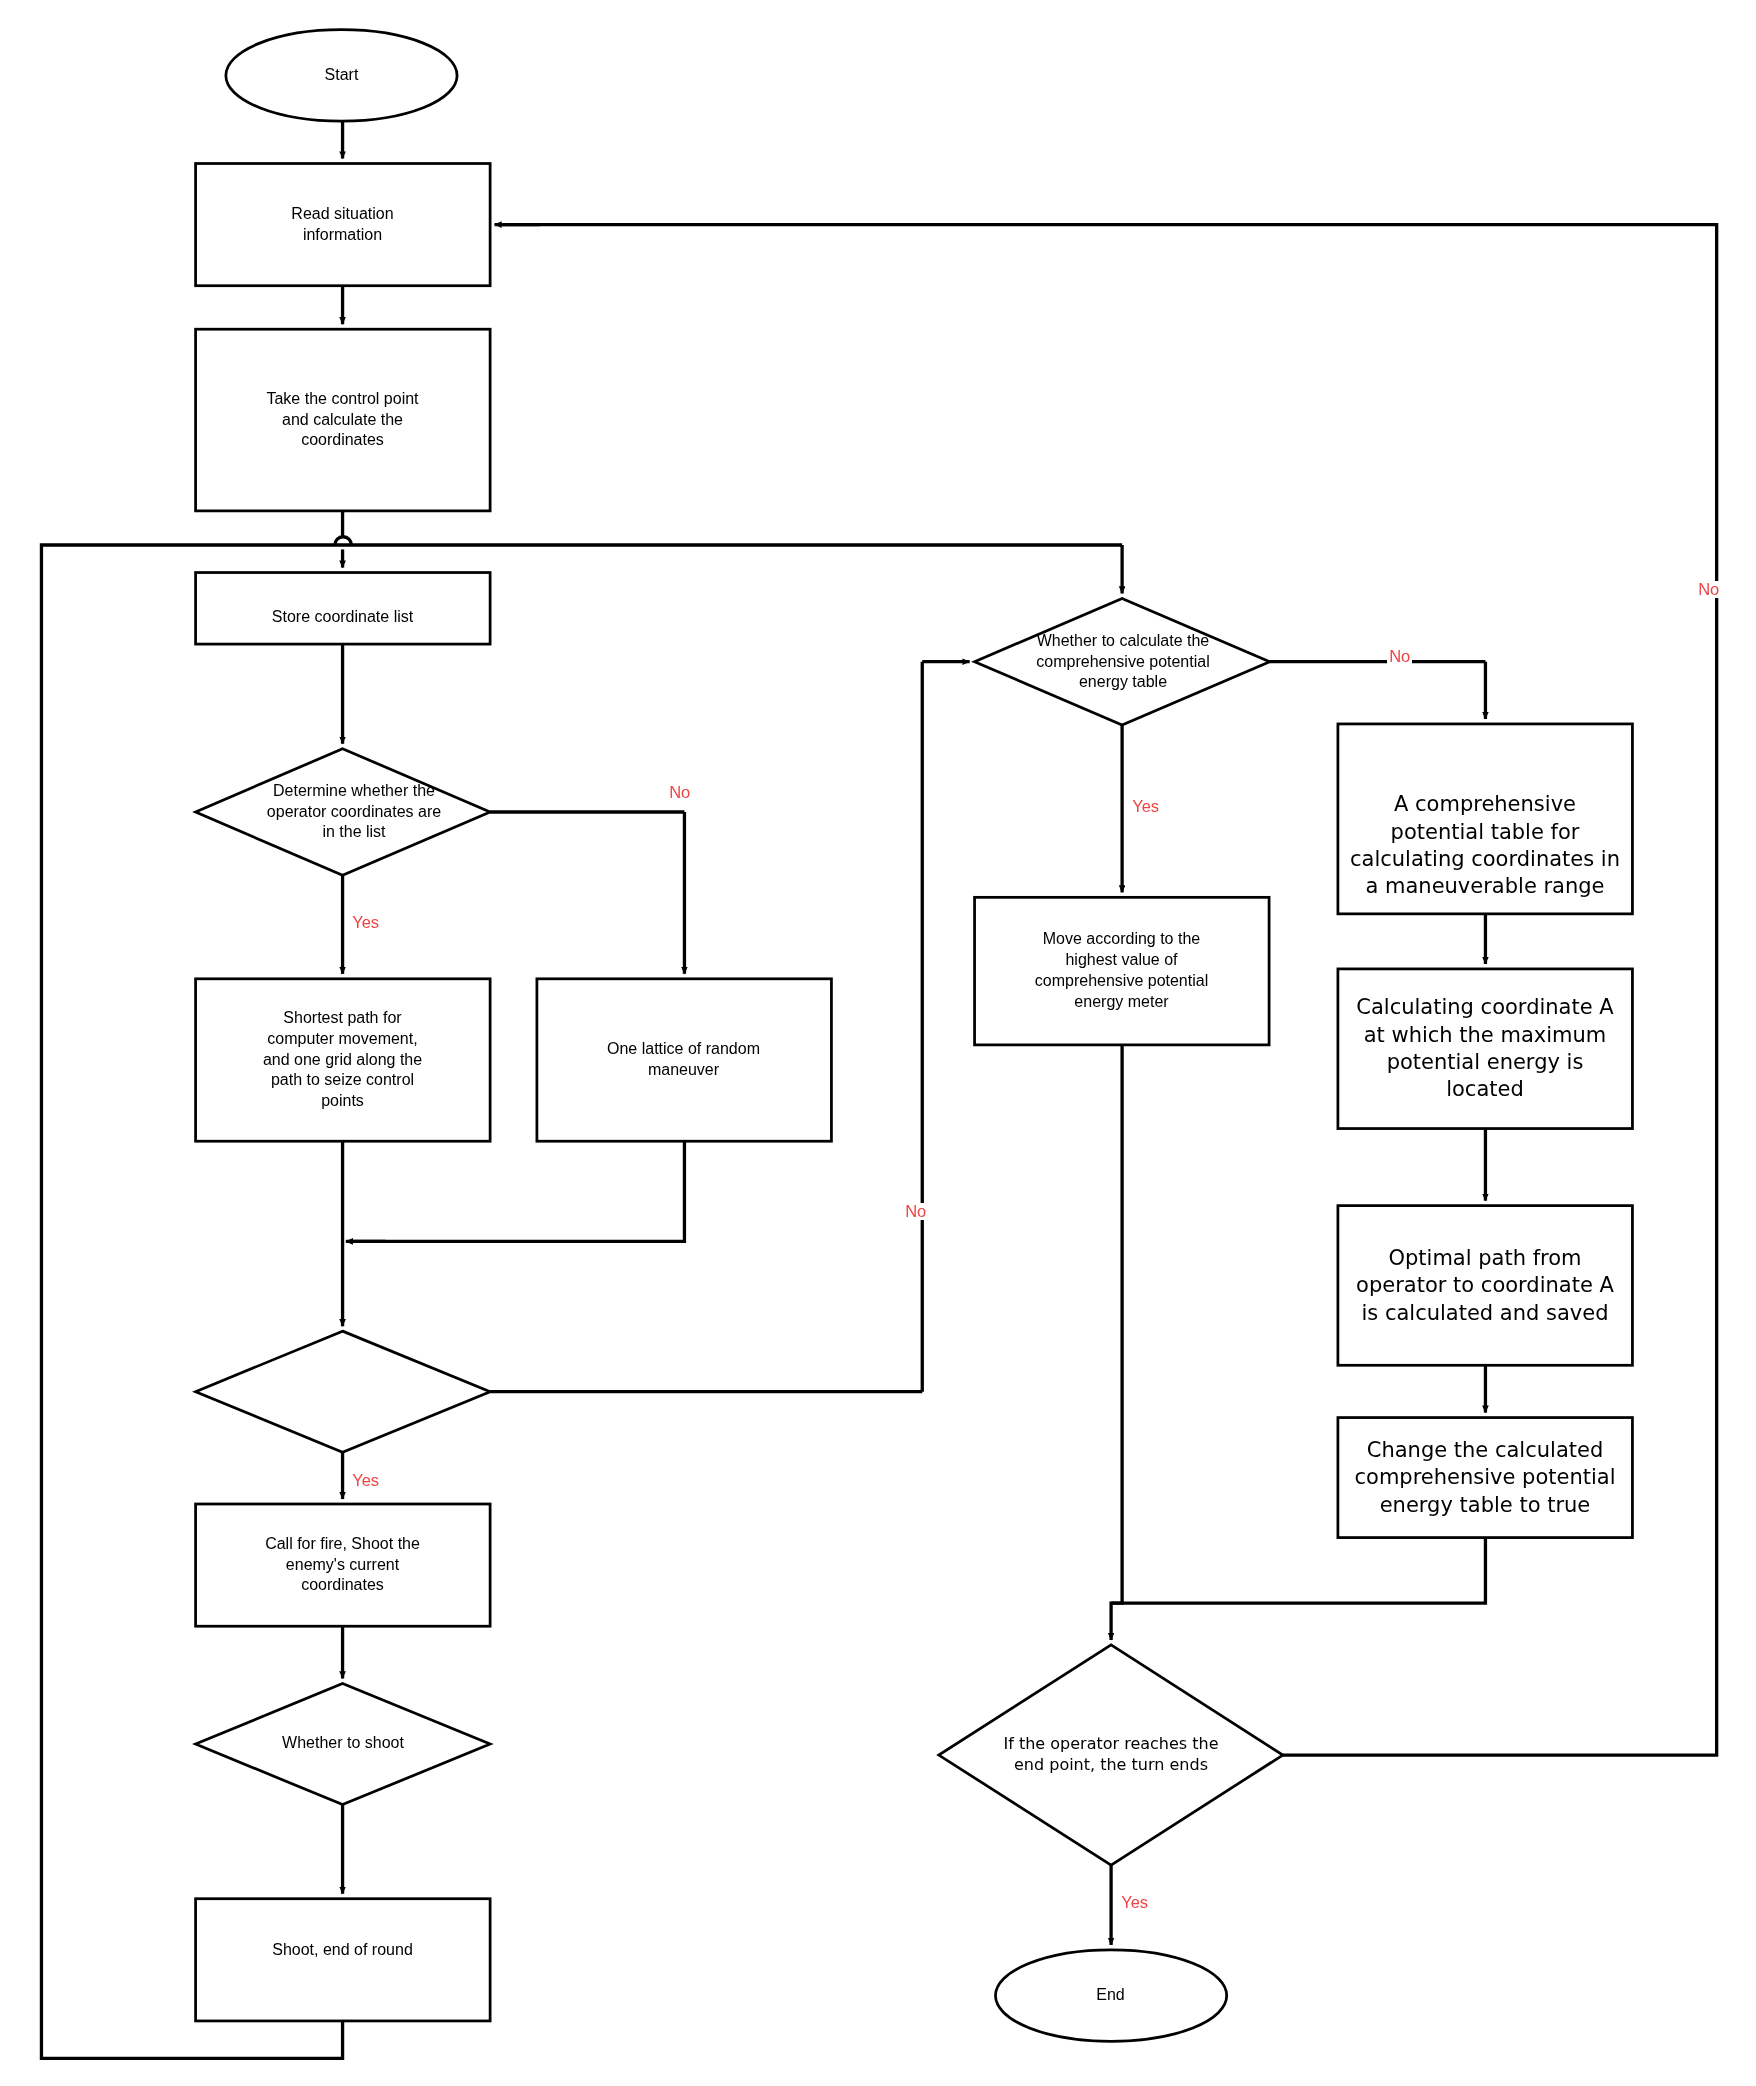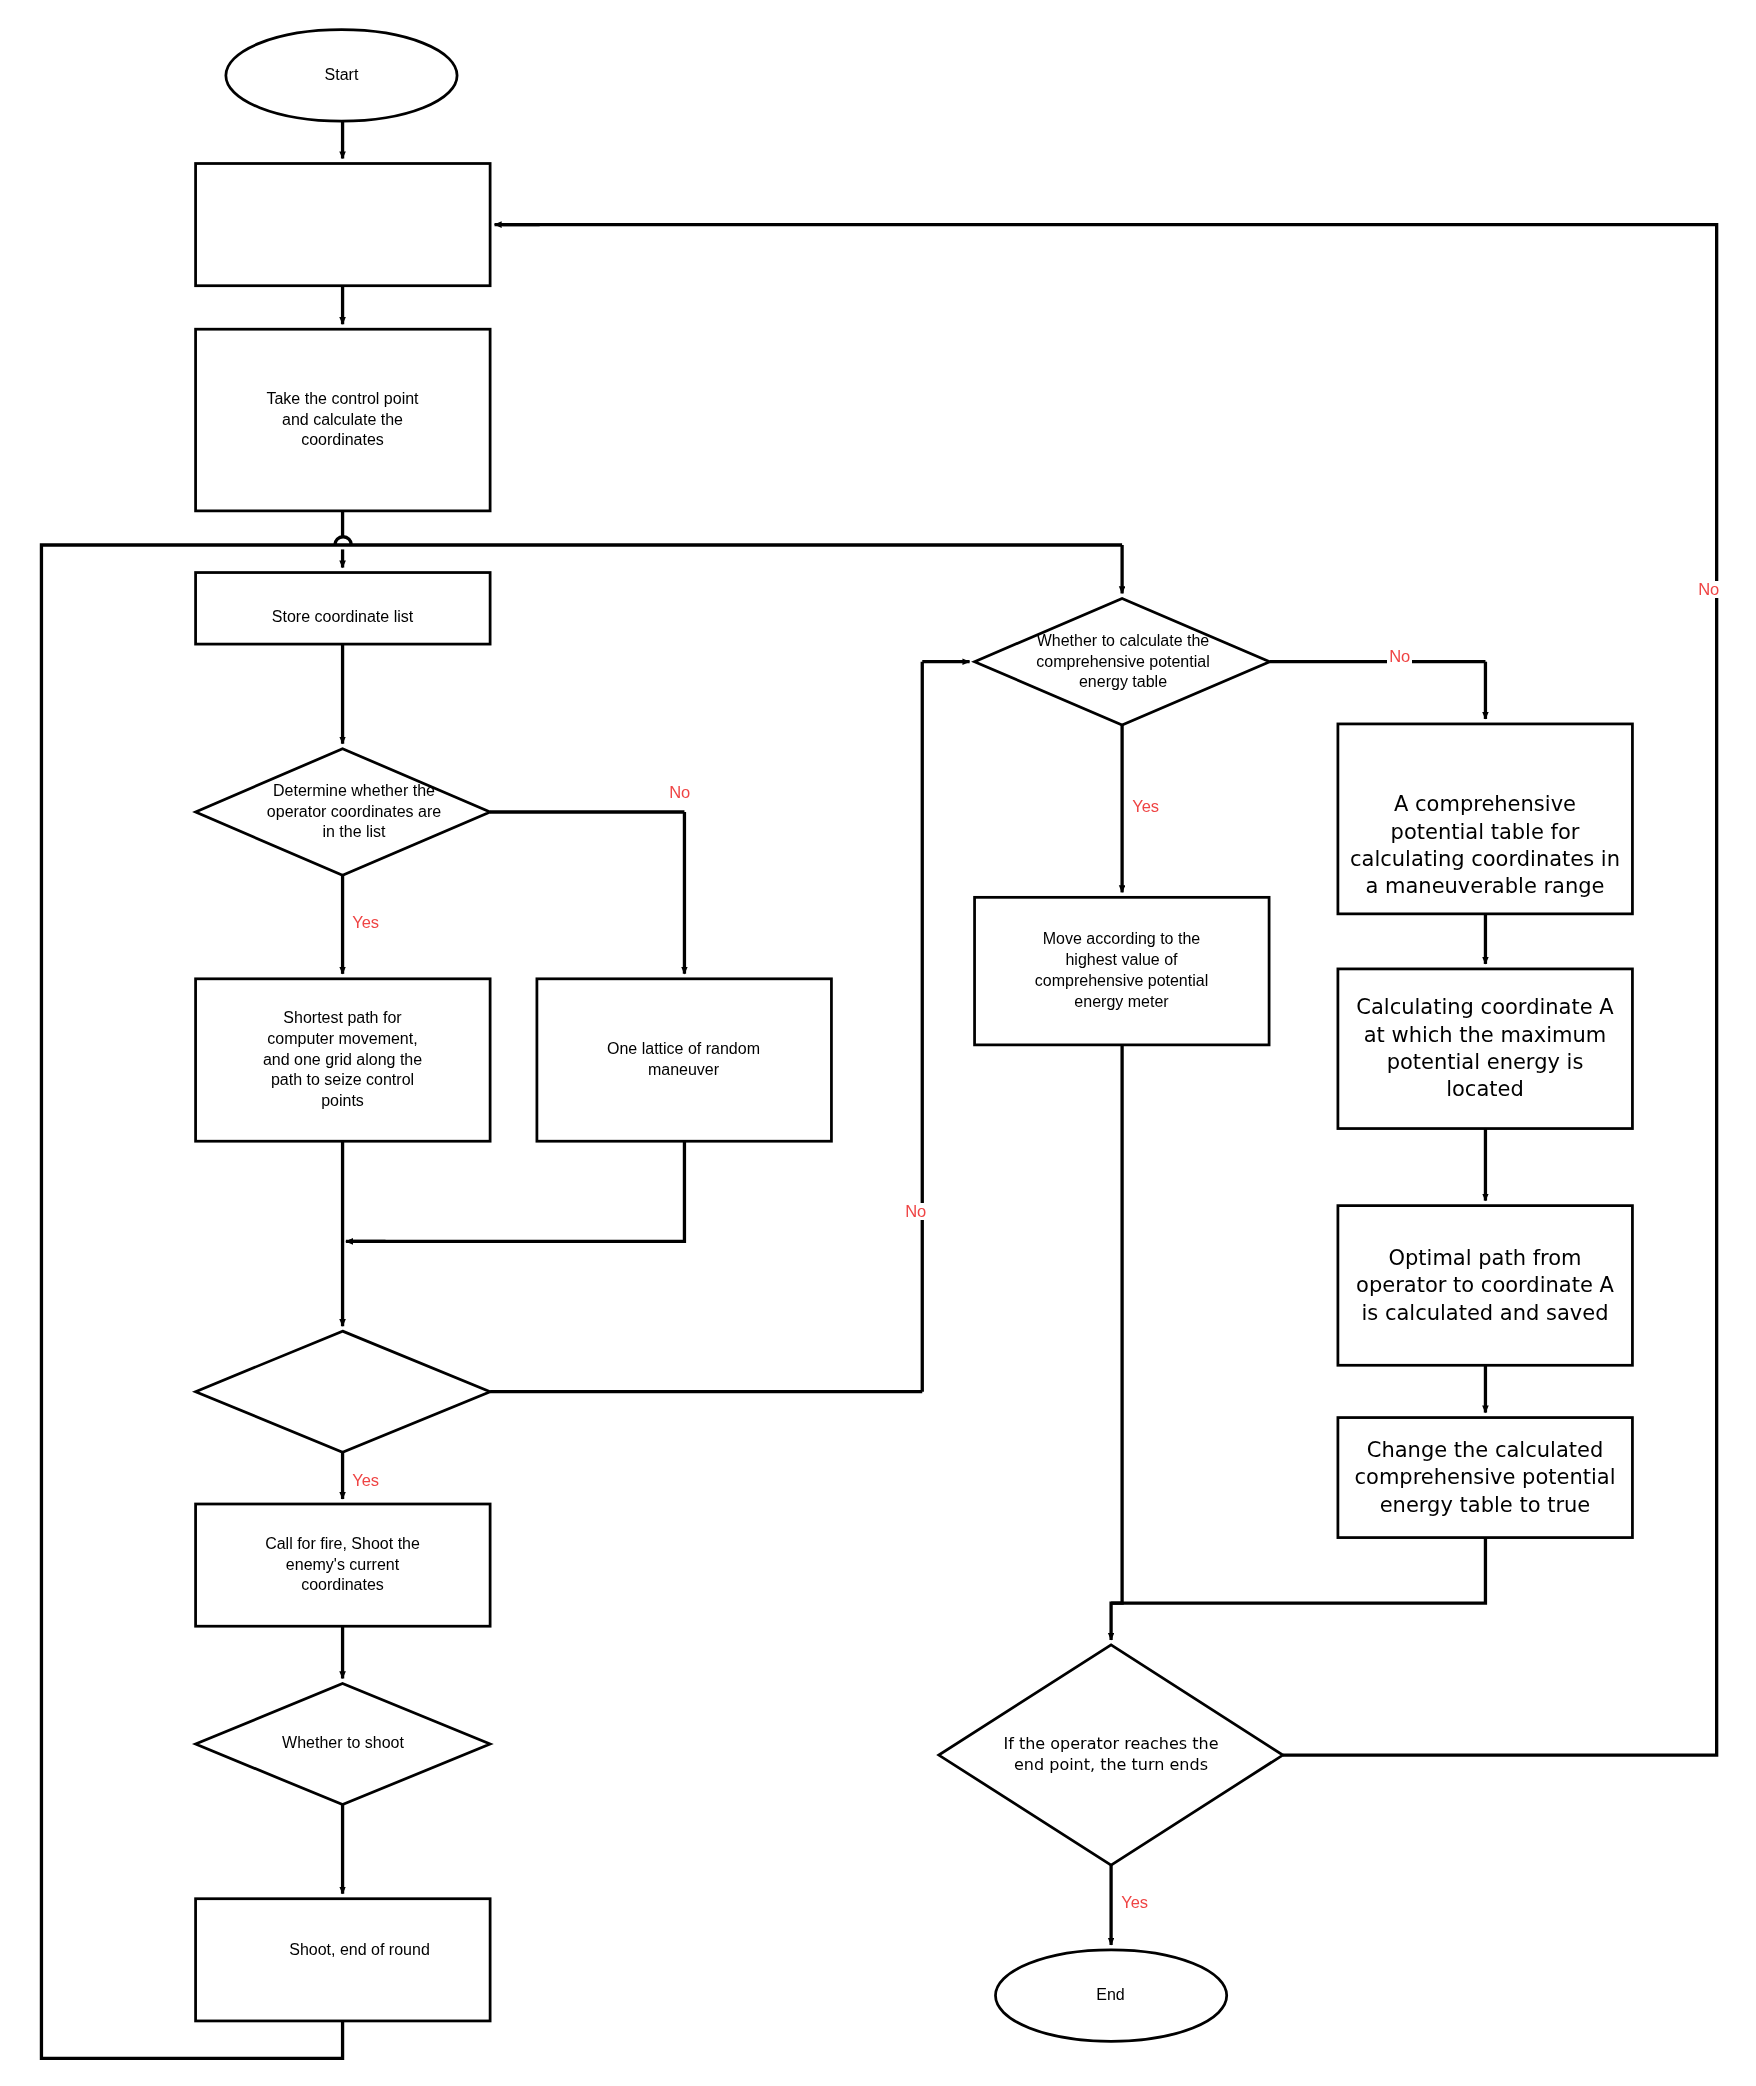--- a/index.html
+++ b/index.html
@@ -155,20 +155,22 @@
 
       <path d="M2018,3388 L2018,3533" marker-end="url(#arrow)"></path>
 
       <path d="M2330,3188 L3118,3188 L3118,408 L912,408"></path>
       <path d="M980,408 L898,408" marker-end="url(#arrow)"></path>
     </g>
   </svg>
 
   <div class="node-text t-40" style="left:226px; top:48px; width:231px; height:55px;">Start</div>
 
+  <div class="node-text t-40" style="left:195px; top:164px; width:295px; height:122px;">Read situation
+information</div>
 
   <div class="node-text t-40" style="left:195px; top:329px; width:295px; height:182px;">Take the control point
 and calculate the
 coordinates</div>
 
   <div class="node-text t-40" style="left:195px; top:573px; width:295px; height:88px;">Store coordinate list</div>
 
   <div class="node-text t-40" style="left:204px; top:764px; width:300px; height:96px;text-align:center;">Determine whether the
 operator coordinates are
 in the list</div>
@@ -182,21 +184,21 @@
   <div class="node-text t-40" style="left:539px; top:979px; width:289px; height:162px;">One lattice of random
 maneuver</div>
 
 
   <div class="node-text t-40" style="left:198px; top:1504px; width:289px; height:122px;">Call for fire, Shoot the
 enemy's current
 coordinates</div>
 
   <div class="node-text t-40" style="left:204px; top:1716px; width:278px; height:55px;">Whether to shoot</div>
 
-  <div class="node-text t-40" style="left:198px; top:1899px; width:289px; height:102px;margin-left:17px;">Shoot, end of round</div>
+  <div class="node-text t-40" style="left:198px; top:1899px; width:289px; height:102px;">Shoot, end of round</div>
 
   <div class="node-text t-40" style="left:972px; top:614px; width:302px; height:96px;">Whether to calculate the
 comprehensive potential
 energy table</div>
 
   <div class="node-text t-40" style="left:977px; top:897px; width:289px; height:148px;">Move according to the
 highest value of
 comprehensive potential
 energy meter</div>
 

